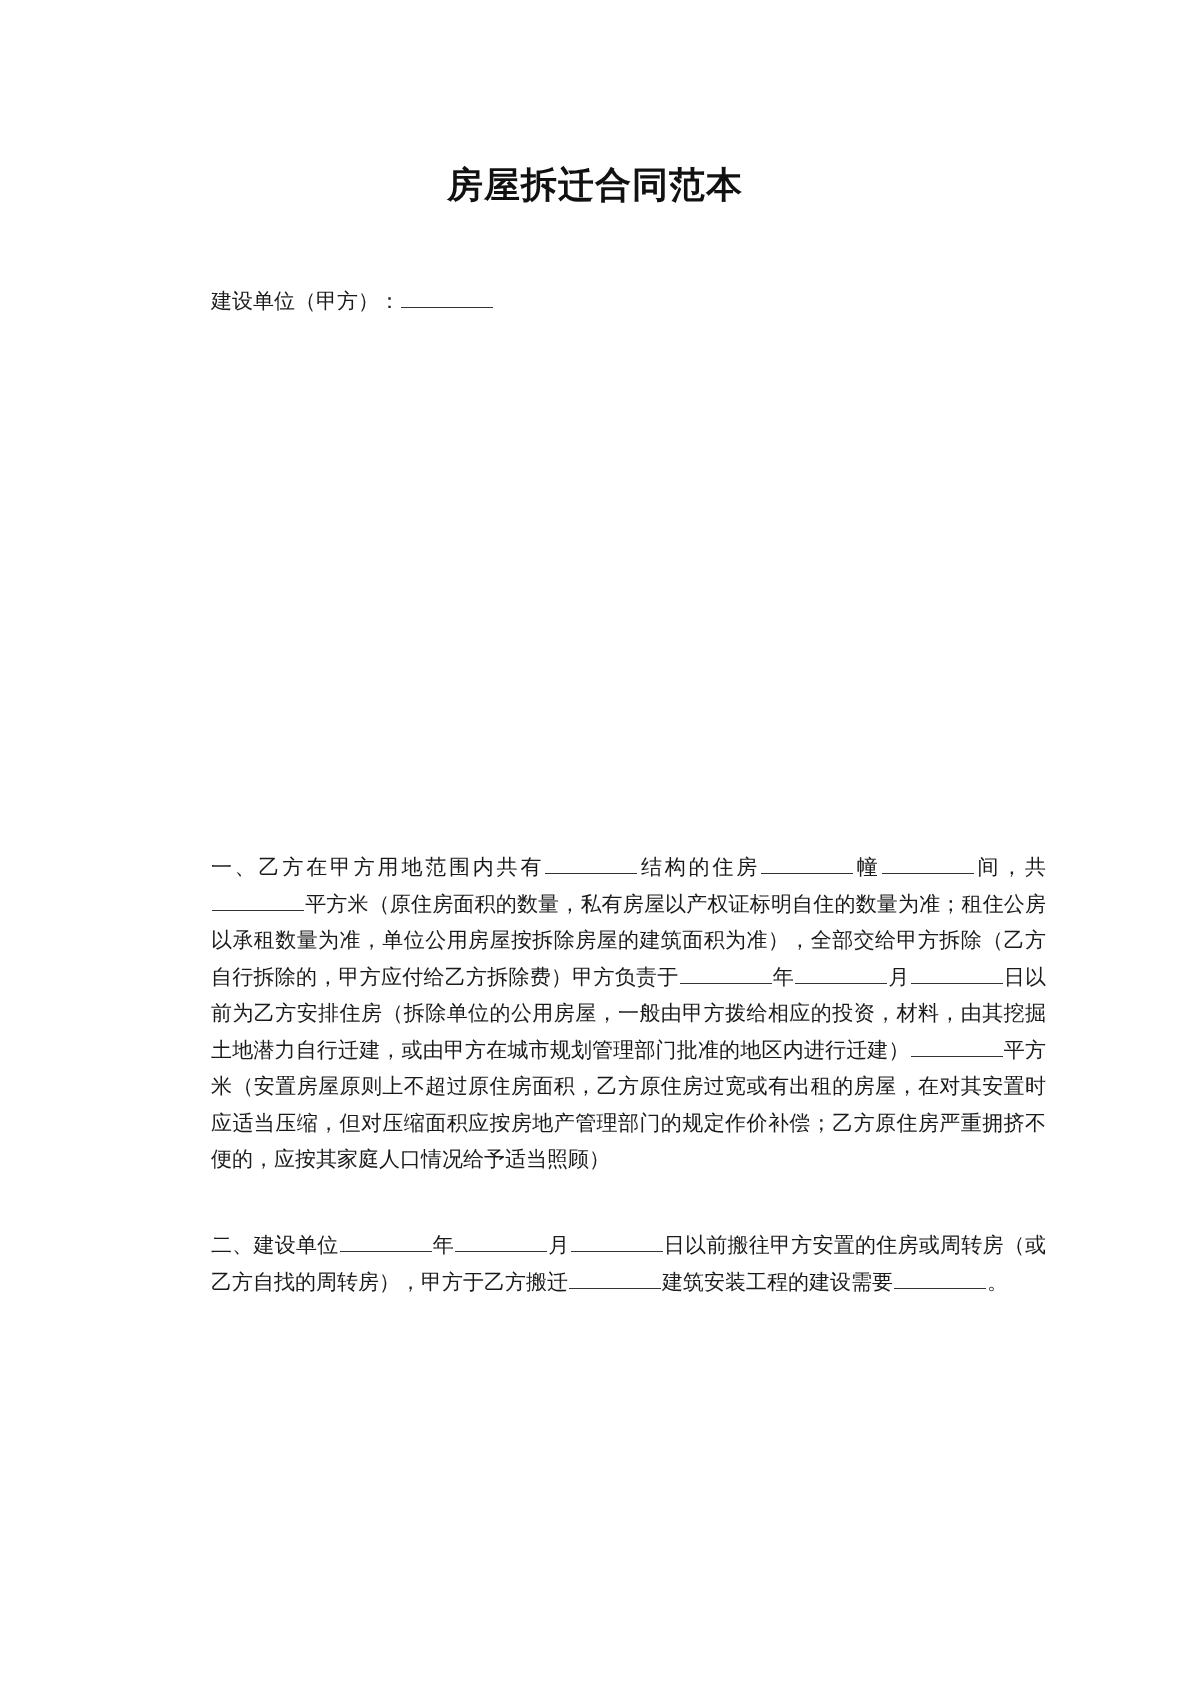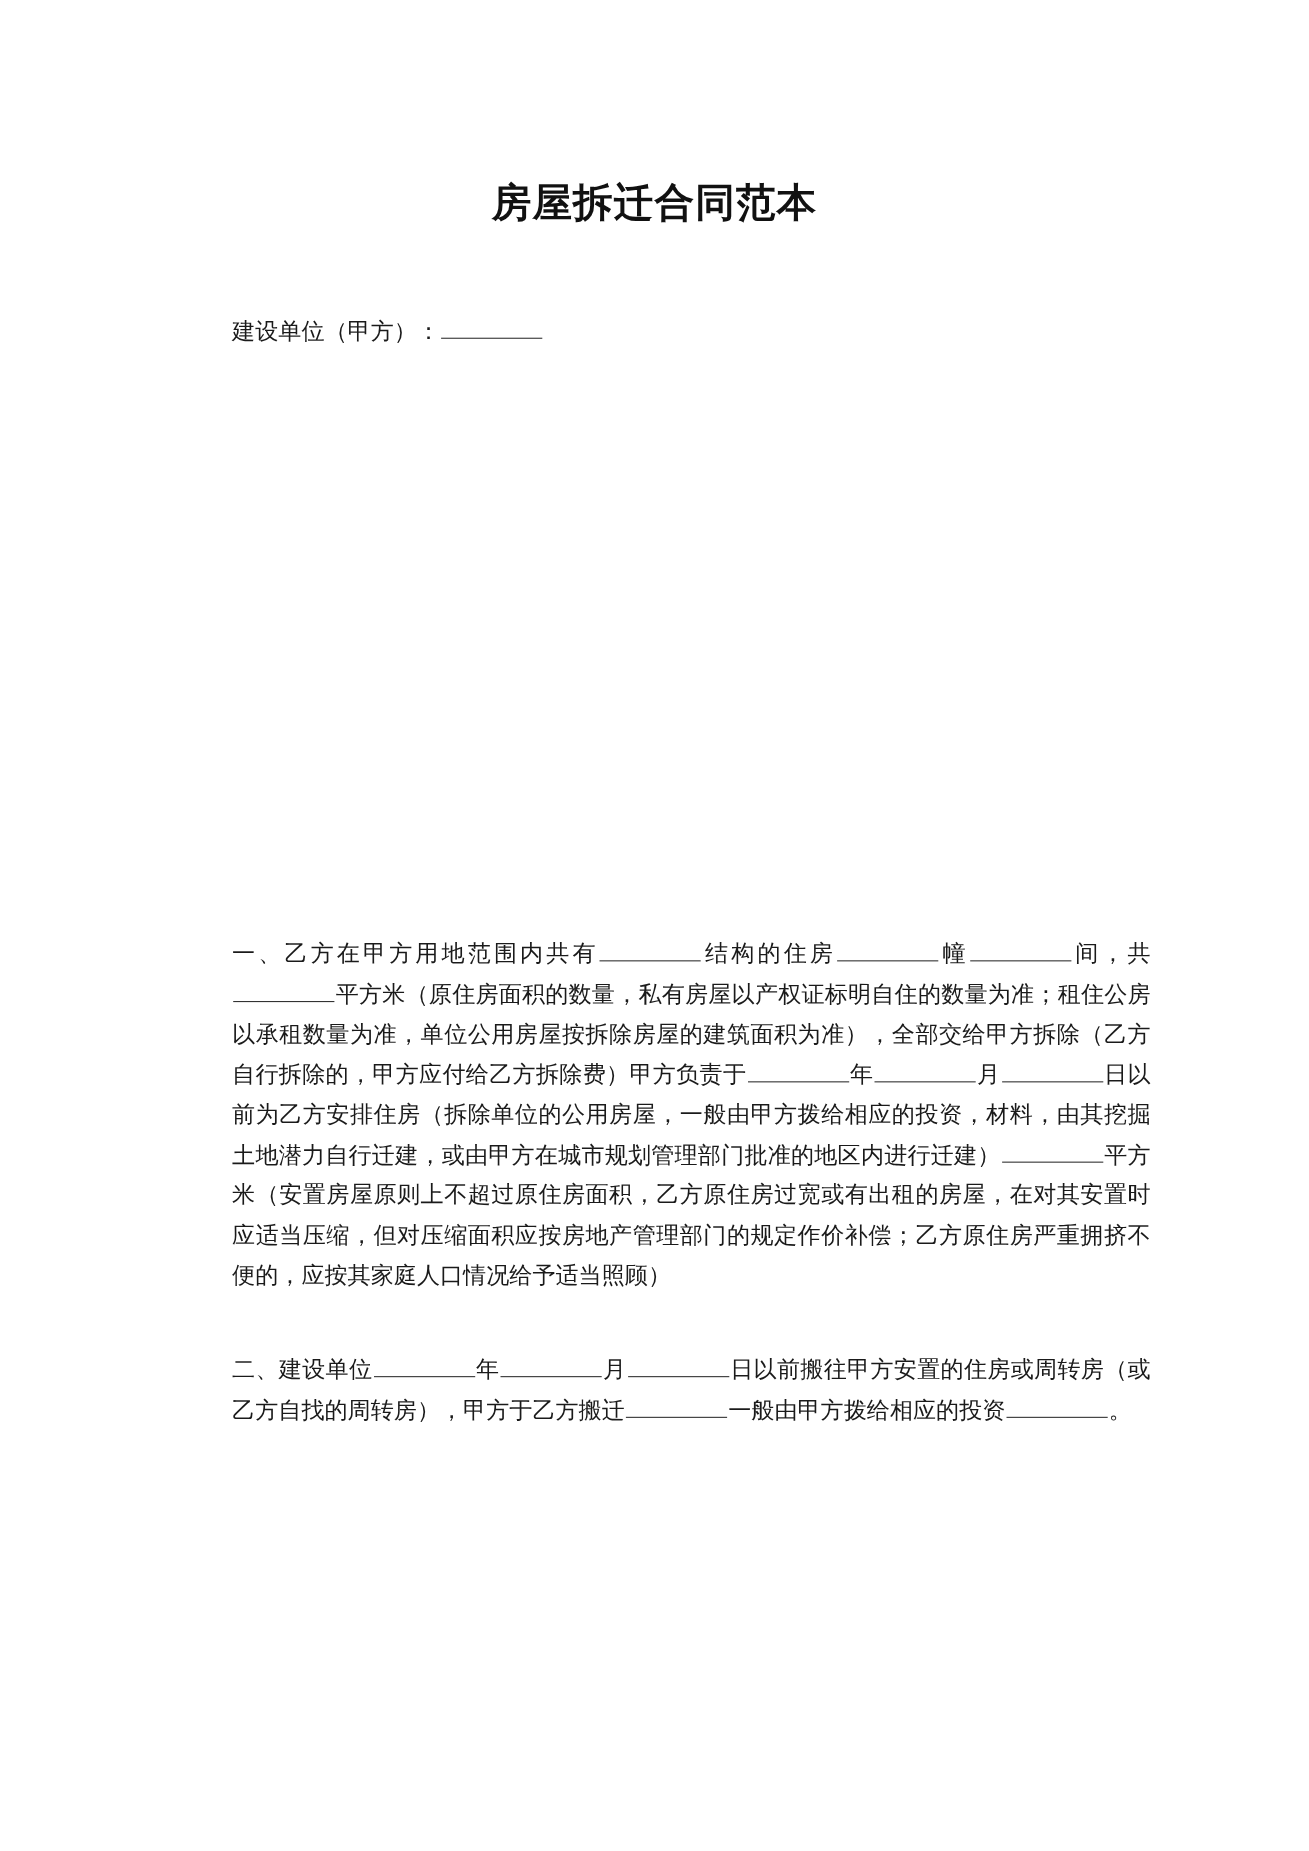--- a/index.html
+++ b/index.html
@@ -71,17 +71,17 @@
     <span>建设单位（甲方）：</span><span class="blank w9"></span>
   </div>
 
 
 
   <div class="para p-art1">
     <span>一、乙方在甲方用地范围内共有</span><span class="blank w9"></span><span>结构的住房</span><span class="blank w9"></span><span>幢</span><span class="blank w9"></span><span>间，共</span><span class="blank w9"></span><span>平方米（原住房面积的数量，私有房屋以产权证标明自住的数量为准；租住公房以承租数量为准，单位公用房屋按拆除房屋的建筑面积为准），全部交给甲方拆除（乙方自行拆除的，甲方应付给乙方拆除费）甲方负责于</span><span class="blank w9"></span><span>年</span><span class="blank w9"></span><span>月</span><span class="blank w9"></span><span>日以前为乙方安排住房（拆除单位的公用房屋，一般由甲方拨给相应的投资，材料，由其挖掘土地潜力自行迁建，或由甲方在城市规划管理部门批准的地区内进行迁建）</span><span class="blank w9"></span><span>平方米（安置房屋原则上不超过原住房面积，乙方原住房过宽或有出租的房屋，在对其安置时应适当压缩，但对压缩面积应按房地产管理部门的规定作价补偿；乙方原住房严重拥挤不便的，应按其家庭人口情况给予适当照顾）</span>
   </div>
 
   <div class="para p-art2">
-    <span>二、建设单位</span><span class="blank w9"></span><span>年</span><span class="blank w9"></span><span>月</span><span class="blank w9"></span><span>日以前搬往甲方安置的住房或周转房（或乙方自找的周转房），甲方于乙方搬迁</span><span class="blank w9"></span><span>一般由甲方拨给相应的投资</span><span class="blank w9"></span><span>。</span>
+    <span>二、建设单位</span><span class="blank w9"></span><span>年</span><span class="blank w9"></span><span>月</span><span class="blank w9"></span><span>日以前搬往甲方安置的住房或周转房（或乙方自找的周转房），甲方于乙方搬迁</span><span class="blank w9"></span><span>建筑安装工程的建设需要</span><span class="blank w9"></span><span>。</span>
   </div>
 
 
 </div>
 
 </body></html>

